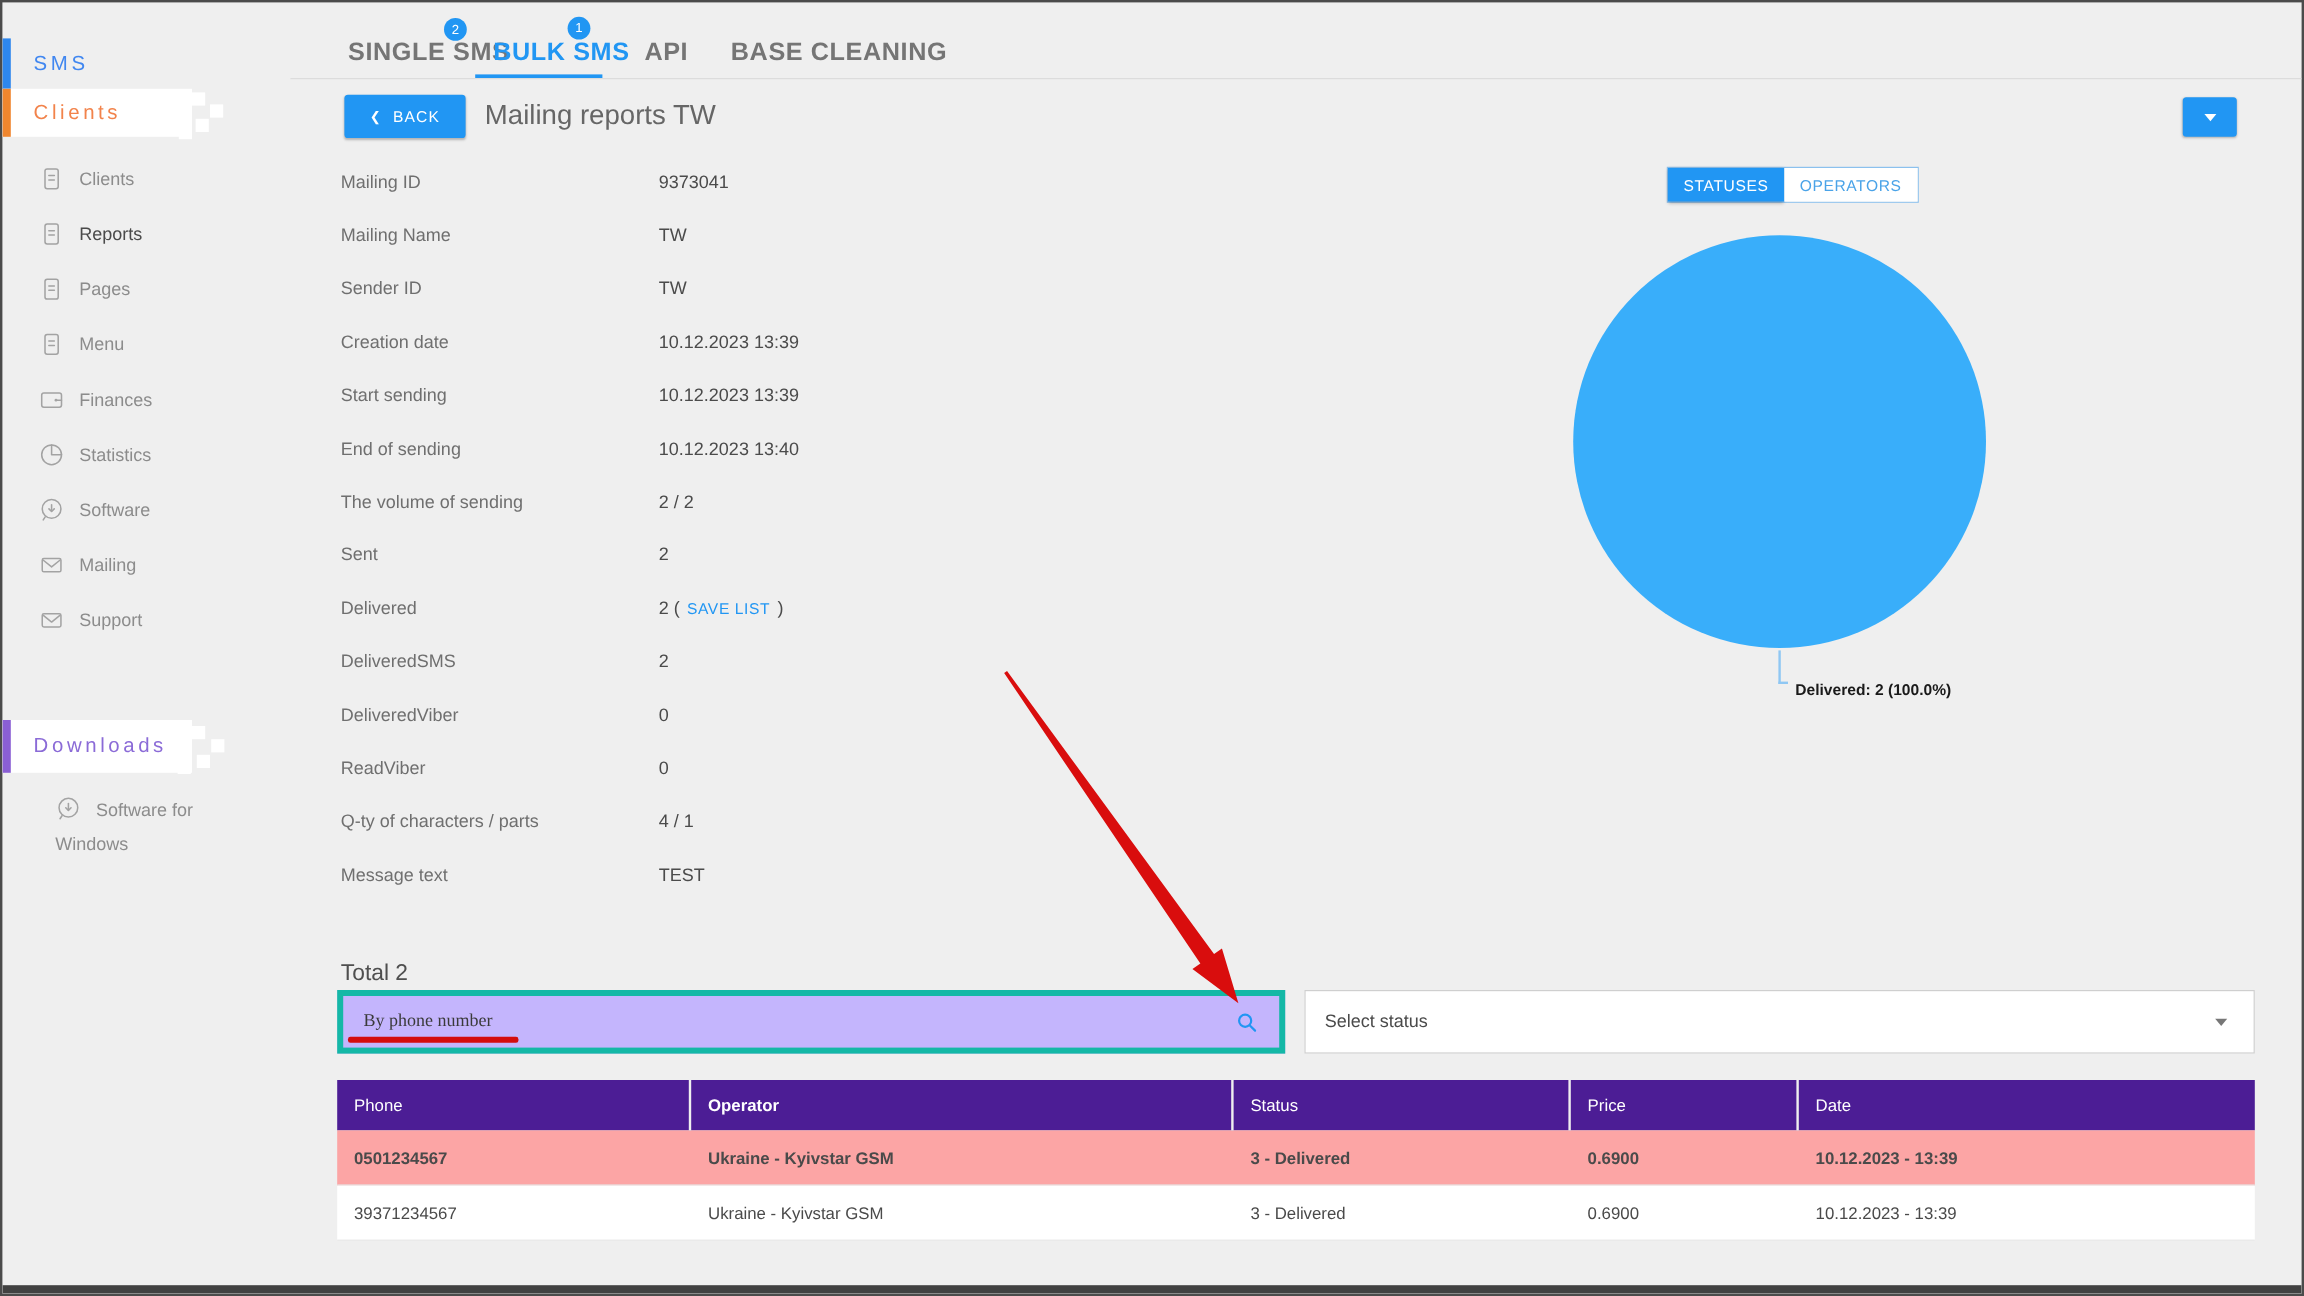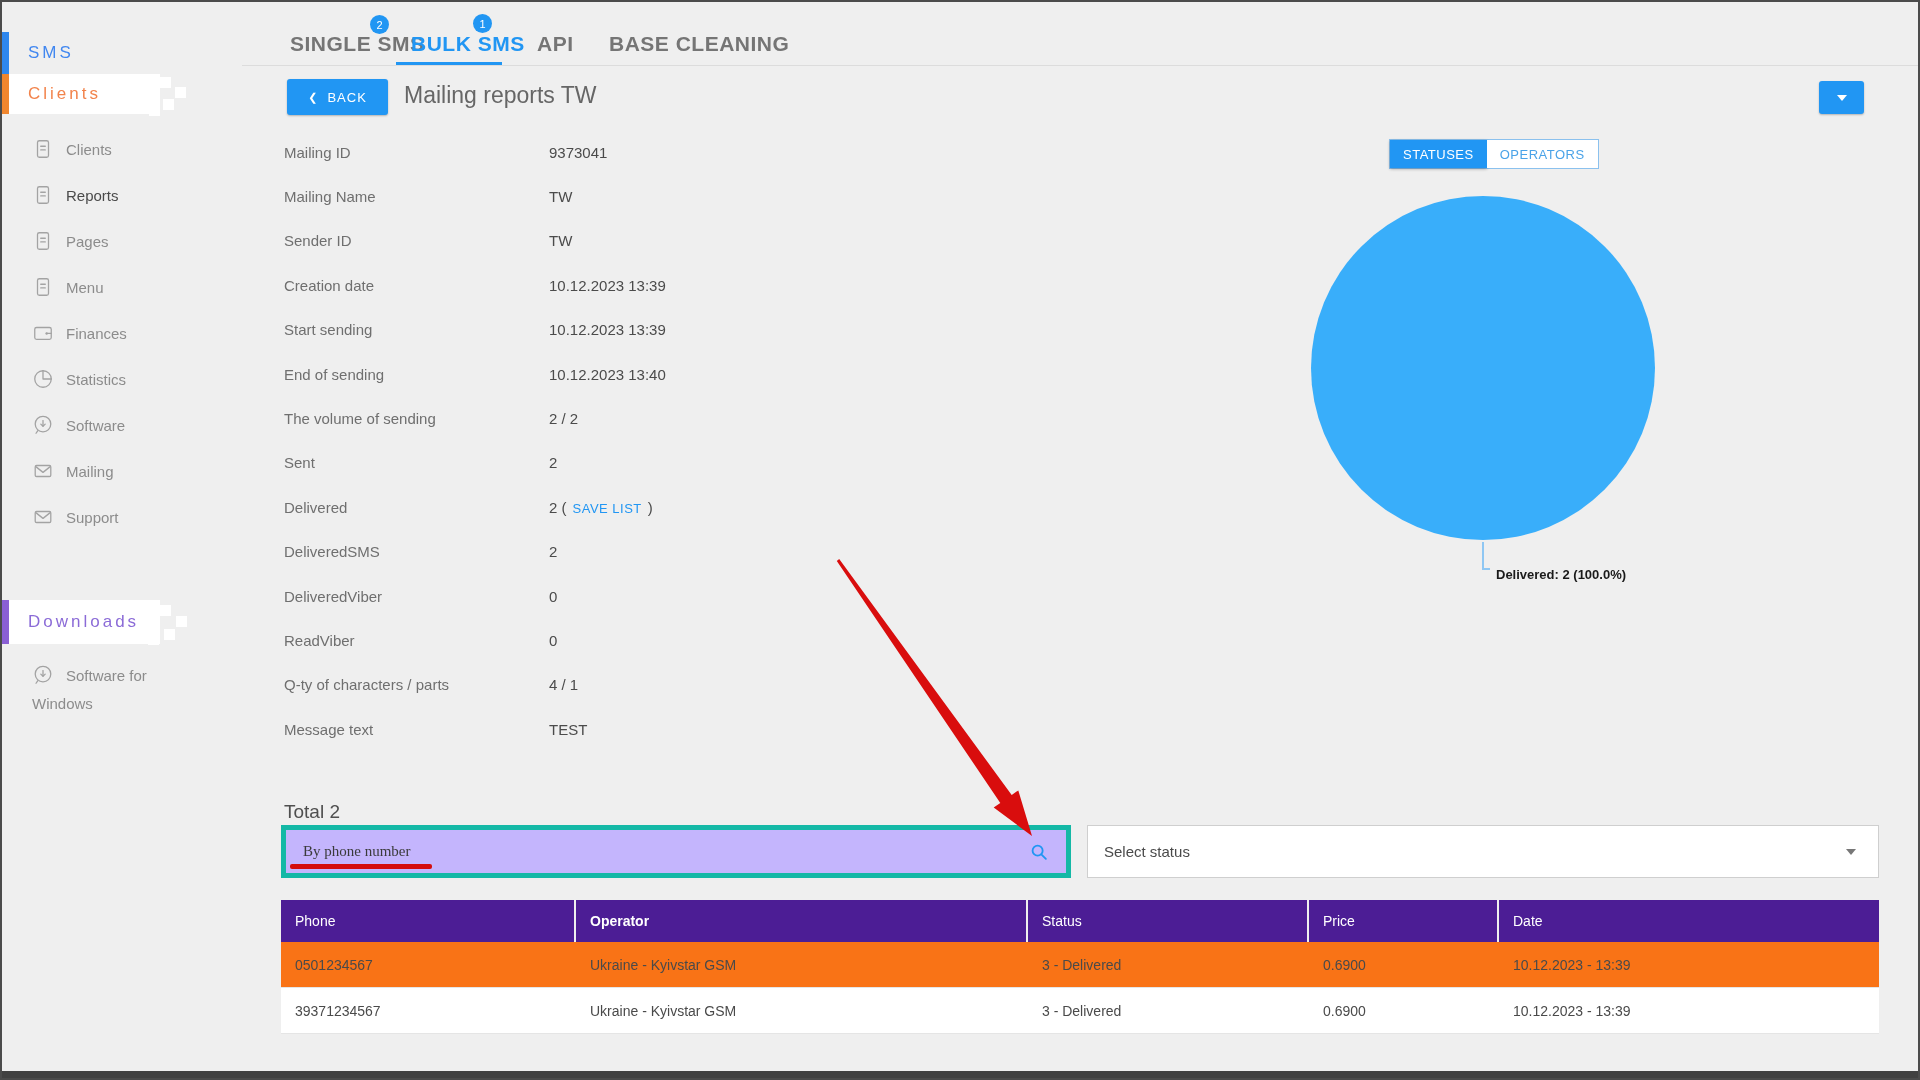--- a/index.html
+++ b/index.html
@@ -23,21 +23,21 @@
   .px{position:absolute;width:11px;height:11px;background:#ffffff;}
 
   #side-items{position:absolute;left:0;top:124px;width:230px;}
   .side-item{height:46px;display:flex;align-items:center;cursor:pointer;}
   .side-item .icon{margin-left:30px;width:22px;height:22px;display:inline-flex;}
   .side-item .side-label{margin-left:12px;font-size:15px;color:#8c8c8c;}
   .side-item.active .side-label{color:#4a4a4a;}
   svg.oicon{stroke:#a3a3a3;fill:none;stroke-width:1.4;stroke-linecap:round;stroke-linejoin:round;}
 
   #side-downloads{position:absolute;left:0;top:660px;width:170px;}
-  .side-item-wrap{padding-left:30px;font-size:15px;color:#8c8c8c;line-height:28px;width:140px;cursor:pointer;}
+  .side-item-wrap{padding-left:44px;font-size:15px;color:#8c8c8c;line-height:28px;width:140px;cursor:pointer;}
   .side-item-wrap .icon{width:22px;height:22px;display:inline-block;vertical-align:-5px;margin-right:12px;}
 
   
   .tab{position:absolute;top:30px;font-size:21px;letter-spacing:.5px;color:#757575;cursor:pointer;font-weight:bold;}
   .tab.active{color:#2196f3;}
   .badge{position:absolute;width:19px;height:19px;border-radius:50%;background:#2196f3;color:#fff;
          font-size:11px;display:flex;align-items:center;justify-content:center;}
   .tab-underline{position:absolute;left:394px;top:60px;width:106px;height:3px;background:#2196f3;}
   .tabs-divider{position:absolute;left:240px;top:63px;right:0;height:1px;background:#dcdcdc;}
 
@@ -85,21 +85,21 @@
   .caret-down-gray{width:0;height:0;border-left:5px solid transparent;border-right:5px solid transparent;
               border-top:6px solid #777;margin-right:22px;}
 
   
   #table{position:absolute;left:279px;top:898px;width:1598px;}
   .thead{display:flex;background:#4c1d95;height:42px;}
   .th{color:#fff;font-size:14px;display:flex;align-items:center;padding-left:14px;
       box-sizing:border-box;border-right:2px solid #efefef;}
   .th:last-child{border-right:none;}
   .trow{display:flex;height:45px;border-bottom:1px solid #e5e5e5;background:#fff;}
-  .trow.odd{background:#f97316;}
+  .trow.odd{background:#fca5a5;font-weight:bold;}
   .td{font-size:14px;color:#4a4a4a;display:flex;align-items:center;padding-left:14px;box-sizing:border-box;}
 
   .arrow-overlay{position:absolute;left:0;top:0;width:1920px;height:1080px;pointer-events:none;}
   .bottom-bar{position:absolute;left:0;top:1069px;width:100%;height:7px;background:#414141;}
 </style>
 </head>
 <body>
 
 <div class="page">
 

